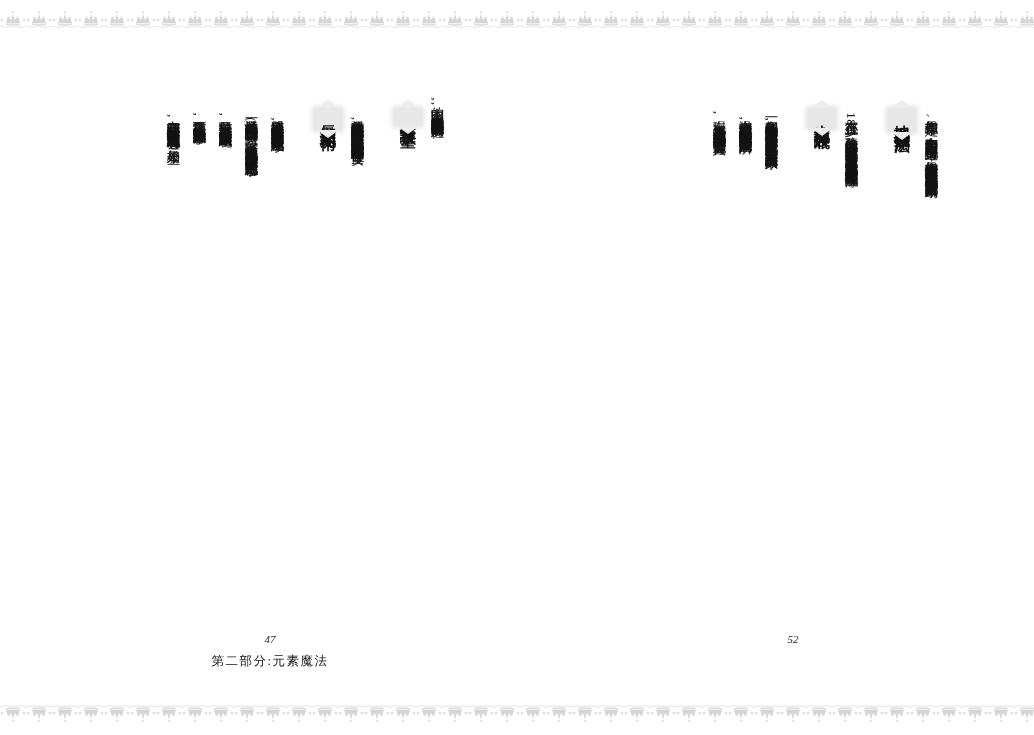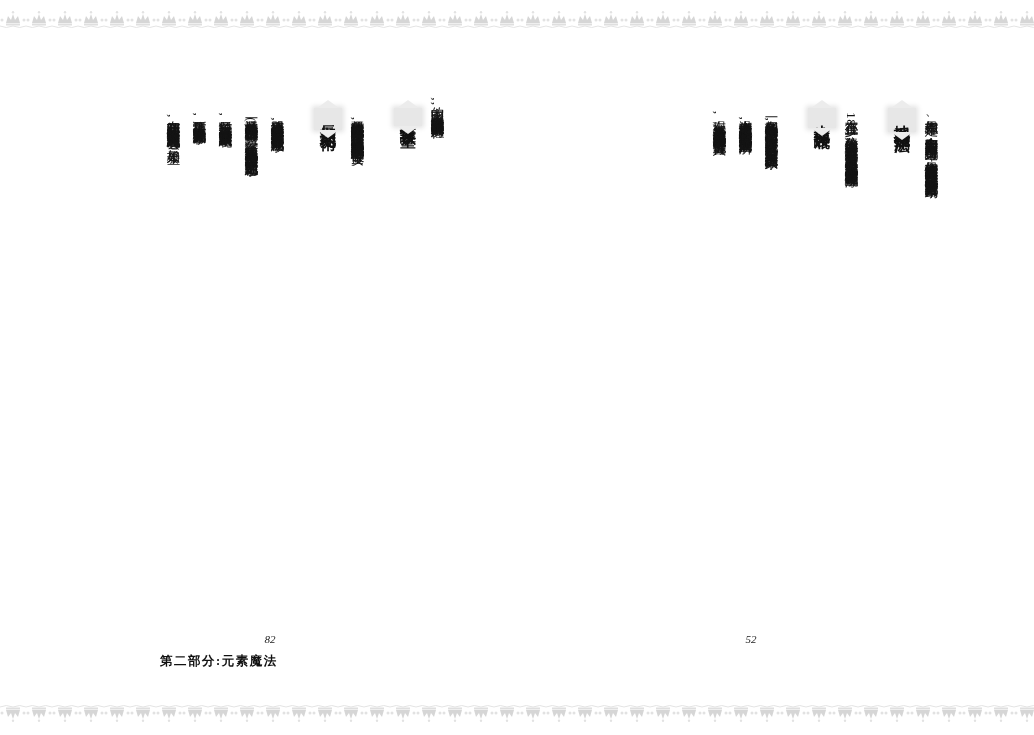--- a/index.html
+++ b/index.html
@@ -70,26 +70,27 @@
     width: 150px;
     text-align: center;
     font-style: italic;
     font-size: 11px;
     color: #1c1c1c;
   }
   .runfoot {
     position: absolute;
     top: 653px;
     width: 220px;
-    font-weight: bold;
+    text-align: center;
+    font-weight: normal;
     font-size: 12.5px;
     letter-spacing: 1.5px;
     color: #111;
   }
-  .pagenum.rp { left: 676px; }
+  .pagenum.rp { left: 718px; }
   .runfoot.rp { left: 655px; }
   .pagenum.lp { left: 195px; }
   .runfoot.lp { left: 160px; }
 </style>
 </head>
 <body>
 
 <div class="spread">
 
   <svg class="border top" xmlns="http://www.w3.org/2000/svg">
@@ -136,16 +137,16 @@
     <p>若要保護你無法陪伴在他們身邊的孩子,可在孩子離開時,趁他們不注意時將一把泥土或沙子撒在他們身後,可確保安全。</p>
     <h3><span class="ribbon">長期大地咒術</span></h3>
     <p>這種咒術適合施展的條件是你很擅長園藝,而且你不介意要等待數個月才能顯化需求。</p>
     <p>挑選一種象徵意義符合你需求的植物種子(見附錄三),在一盆土或特定區塊的土地上,用你的力量手握著種子,堅定地觀想你的需求。</p>
     <p>對著種子訴說,為何你需要它的幫助來讓你的需求開花結果。</p>
     <p>接著種下種子,給它充滿愛意的鼓勵和水分。</p>
     <p>在萌芽時細心照料幼苗,確保植物不會因為你自身的疏忽或粗心而死去。如果發生</p>
   </div>
 
   <div class="pagenum rp">52</div>
-  <div class="pagenum lp">82</div>
+  <div class="pagenum lp">47</div>
   <div class="runfoot lp">第二部分:元素魔法</div>
 
 </div>
 
 </body></html>

